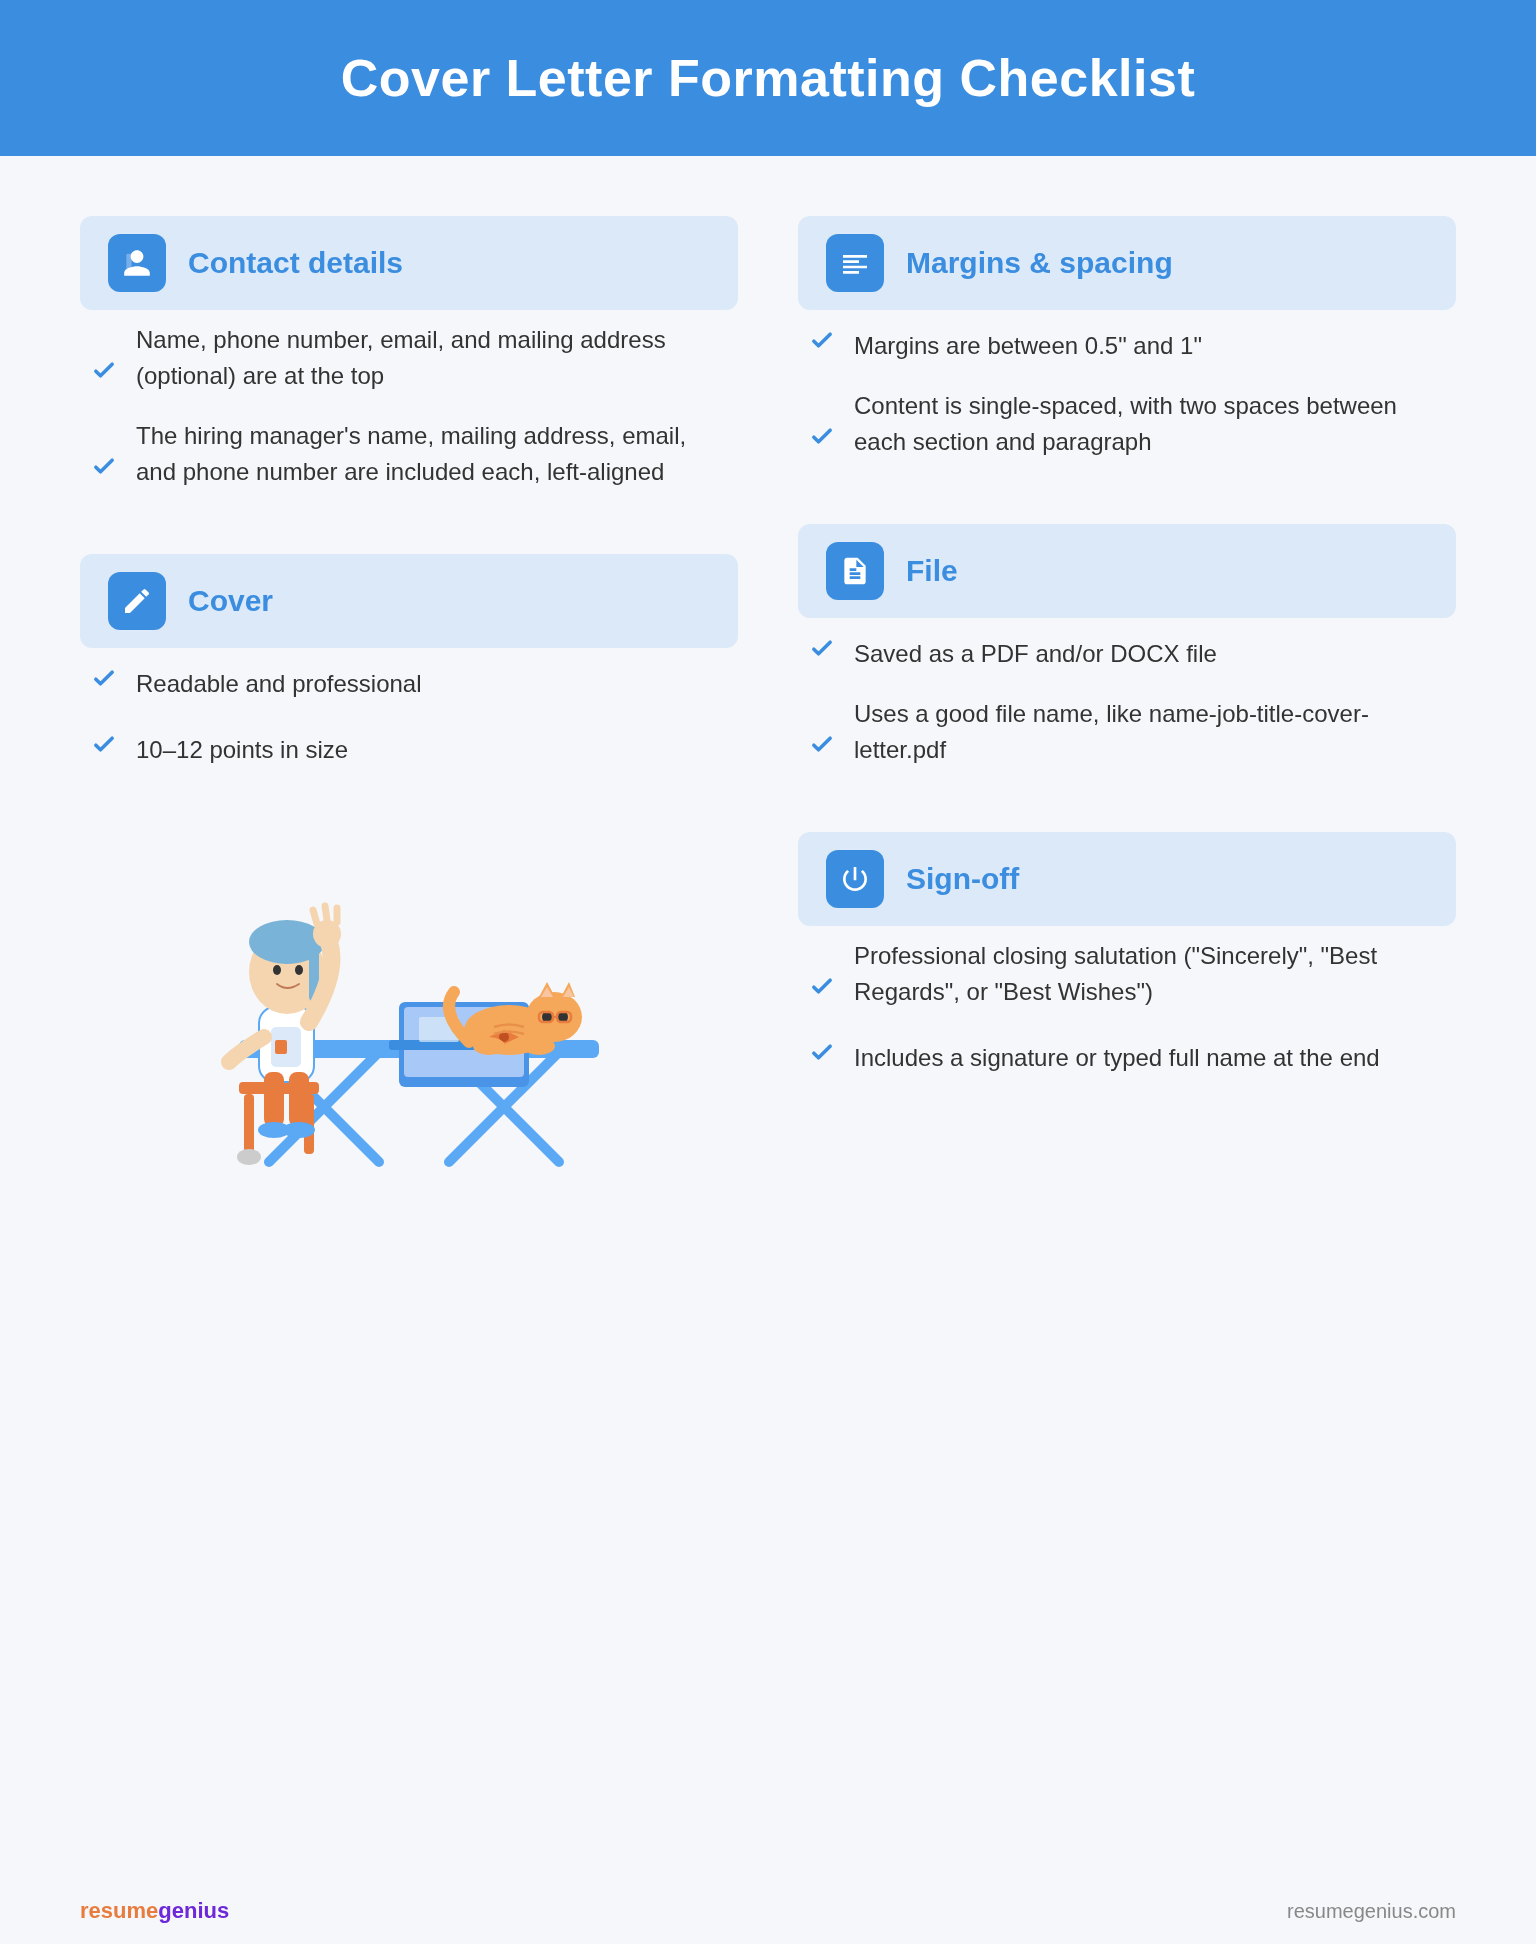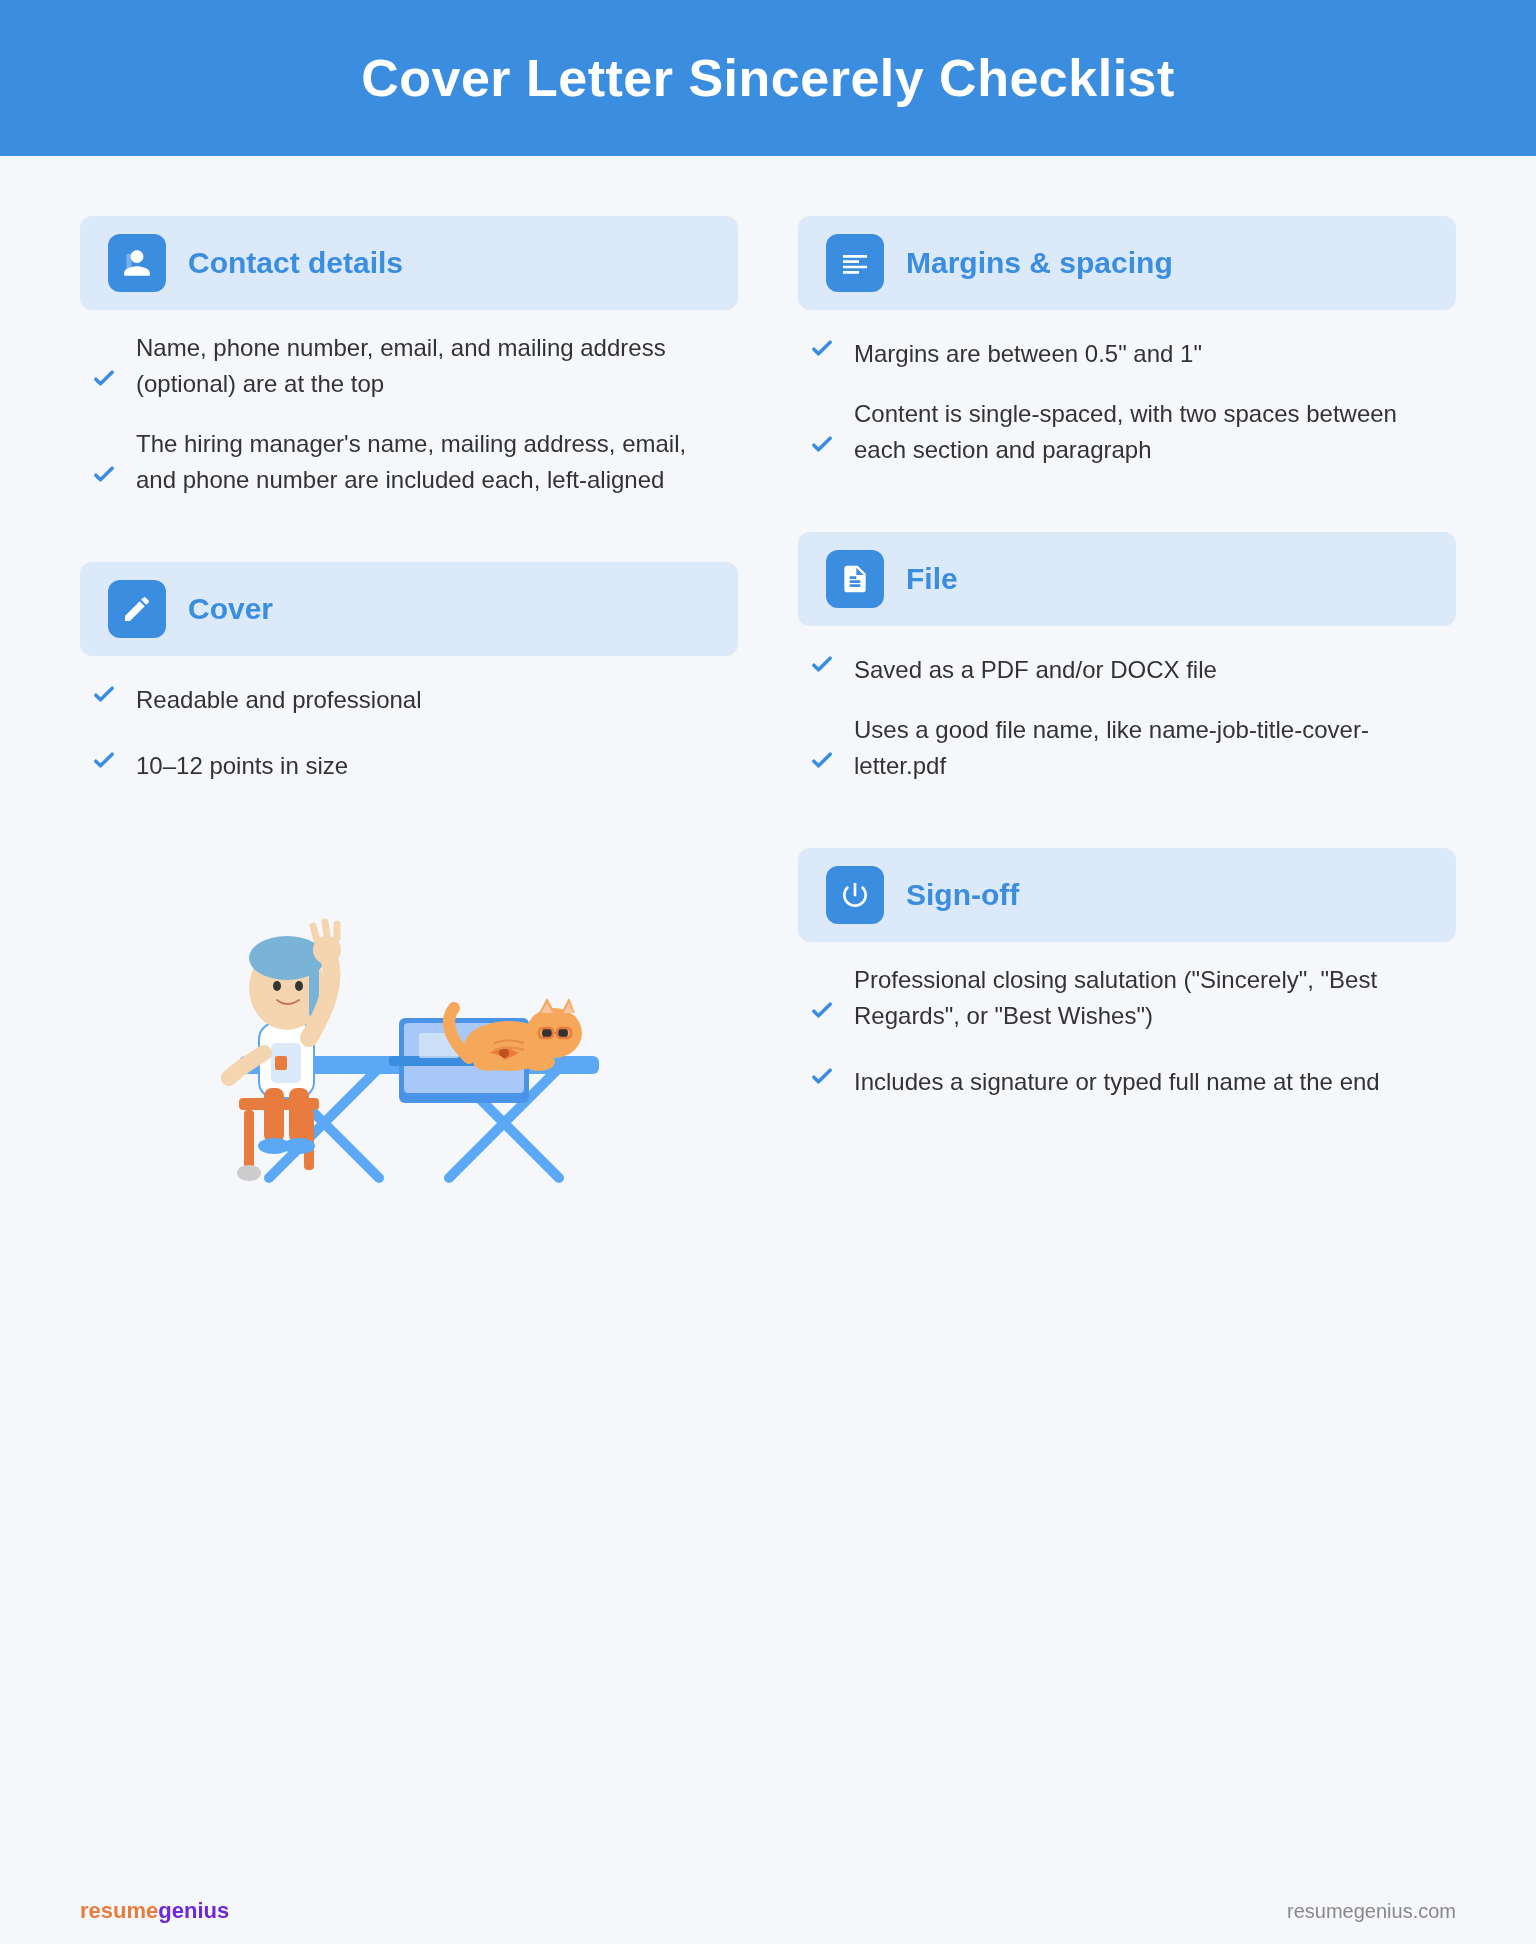--- a/index.html
+++ b/index.html
@@ -50,21 +50,21 @@
     .section-block {
       margin-bottom: 40px;
     }
 
     .section-header {
       display: flex;
       align-items: center;
       background: #dce9f8;
       border-radius: 12px;
       padding: 18px 28px;
-      margin-bottom: 20px;
+      margin-bottom: 12px;
       gap: 22px;
     }
 
     .section-icon {
       width: 58px;
       height: 58px;
       background: #3b8de0;
       border-radius: 12px;
       display: flex;
       align-items: center;
@@ -145,21 +145,21 @@
     
     .illustration svg {
       width: 420px;
       height: 340px;
     }
   </style>
 </head>
 <body>
 
 <div class="header">
-  <h1>Cover Letter Sincerely Checklist</h1>
+  <h1>Cover Letter Formatting Checklist</h1>
 </div>
 
 <div class="main-content">
 
   <div class="left-col">
 
     <div class="section-block">
       <div class="section-header">
         <div class="section-icon">
 

